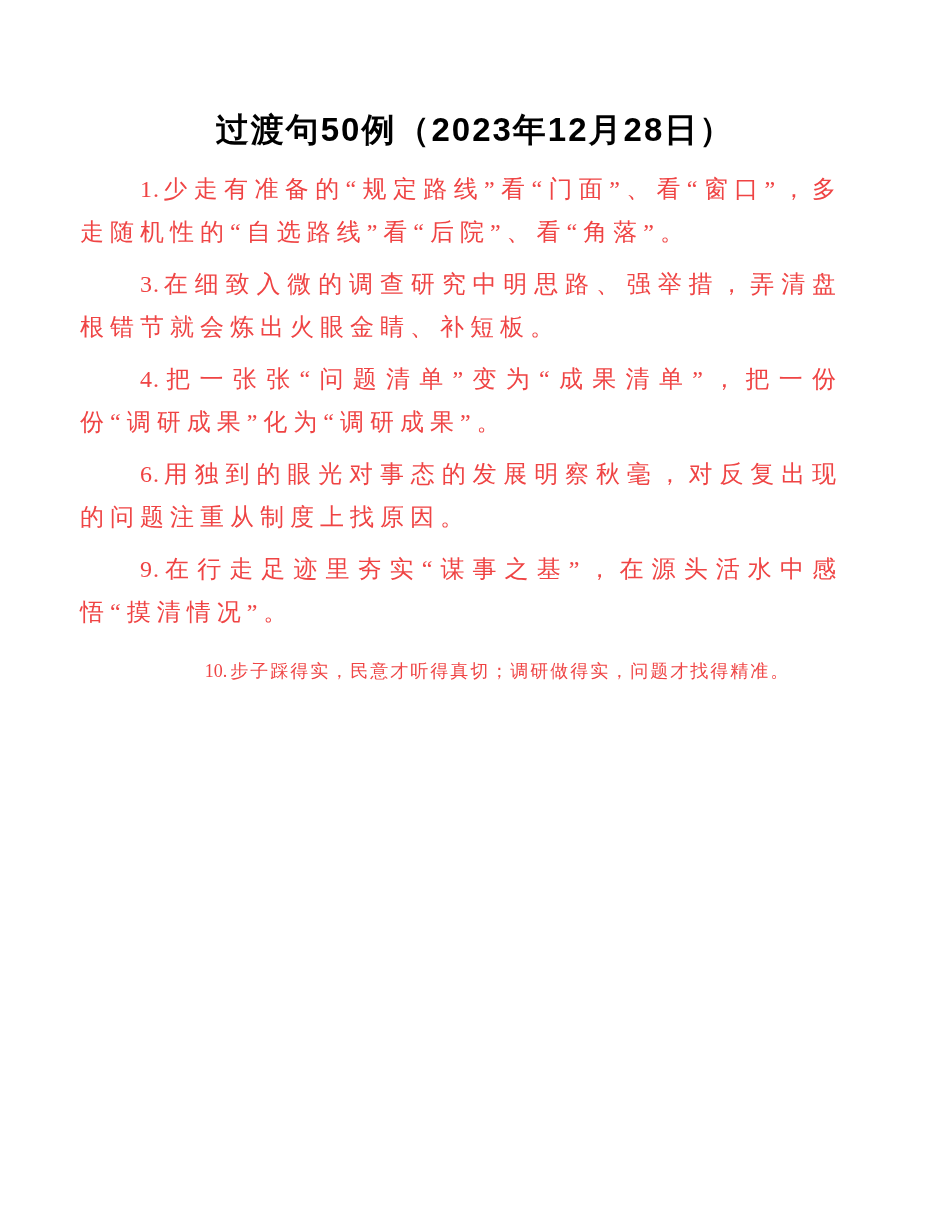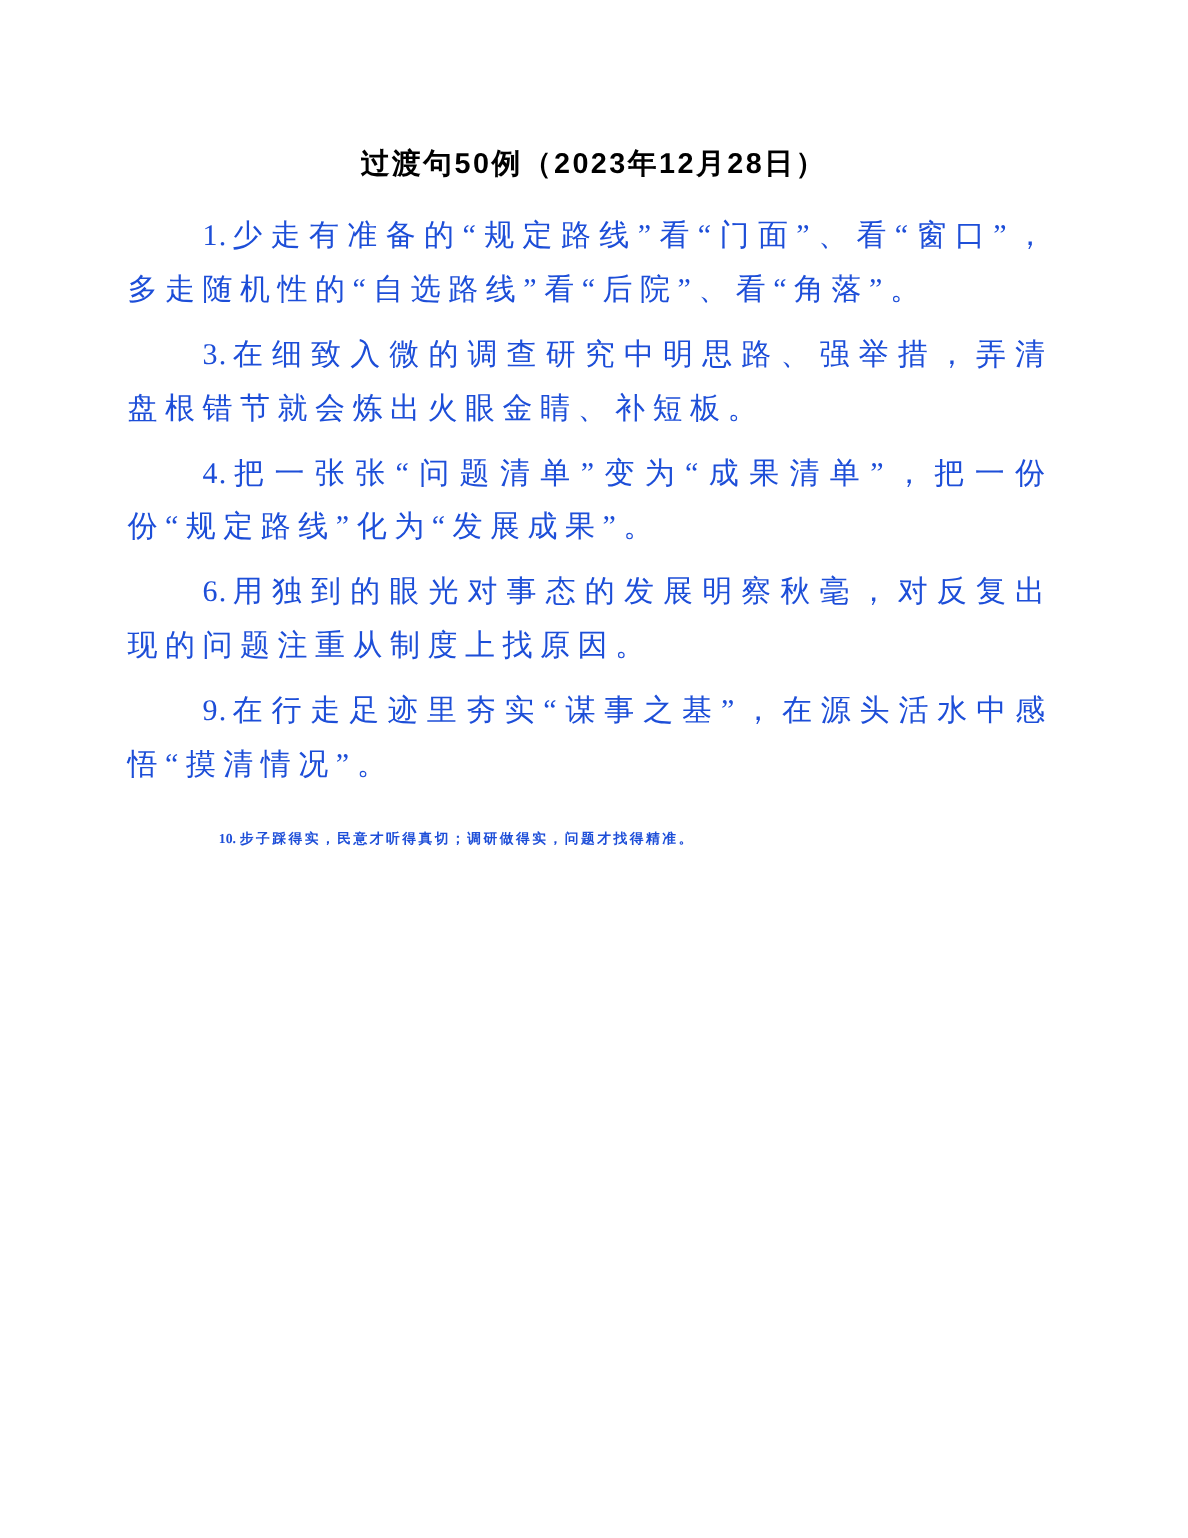--- a/index.html
+++ b/index.html
@@ -13,72 +13,71 @@
     height: 1230px;
     background: #ffffff;
     overflow: hidden;
     color: #000000;
   }
   .doc-title {
     margin: 106px 0 14px 0;
     text-align: center;
     font-family: "Liberation Sans", "DejaVu Sans", sans-serif;
     font-weight: bold;
-    font-size: 23px;
+    font-size: 33px;
     line-height: 48px;
     letter-spacing: 2px;
     color: #000000;
   }
   .content {
-    margin: 0 108px 0 102px;
+    margin: 0 108px 0 80px;
     font-family: "Liberation Serif", "DejaVu Serif", serif;
-    color: #1d4ed8;
+    color: #ef4444;
   }
   .item {
     margin: 0 0 9px 0;
     font-size: 24px;
     line-height: 43px;
     text-indent: 60px;
     text-align: justify;
     text-justify: inter-character;
     letter-spacing: 6px;
   }
   .item .num {
     margin-right: 3px;
     letter-spacing: 1px;
   }
   .footnote {
     margin: 22px 0 0 0;
-    font-size: 11px;
+    font-size: 18px;
     line-height: 30px;
     text-indent: 73px;
-    text-align: left;
+    text-align: center;
     letter-spacing: 2px;
-    font-weight: bold;
   }
   .footnote .num {
     margin-right: 3px;
     letter-spacing: 0;
   }
 </style>
 </head>
 <body>
 
 <div class="page">
 
   <h1 class="doc-title">过渡句50例（2023年12月28日）</h1>
 
   <div class="content">
 
     <p class="item"><span class="num">1.</span><span>少走有准备的“规定路线”看“门面”、看“窗口”，多走随机性的“自选路线”看“后院”、看“角落”。</span></p>
 
 
     <p class="item"><span class="num">3.</span><span>在细致入微的调查研究中明思路、强举措，弄清盘根错节就会炼出火眼金睛、补短板。</span></p>
 
-    <p class="item"><span class="num">4.</span><span>把一张张“问题清单”变为“成果清单”，把一份份“规定路线”化为“发展成果”。</span></p>
+    <p class="item"><span class="num">4.</span><span>把一张张“问题清单”变为“成果清单”，把一份份“调研成果”化为“调研成果”。</span></p>
 
 
     <p class="item"><span class="num">6.</span><span>用独到的眼光对事态的发展明察秋毫，对反复出现的问题注重从制度上找原因。</span></p>
 
 
 
     <p class="item"><span class="num">9.</span><span>在行走足迹里夯实“谋事之基”，在源头活水中感悟“摸清情况”。</span></p>
 
     <p class="footnote"><span class="num">10.</span><span>步子踩得实，民意才听得真切；调研做得实，问题才找得精准。</span></p>
 

